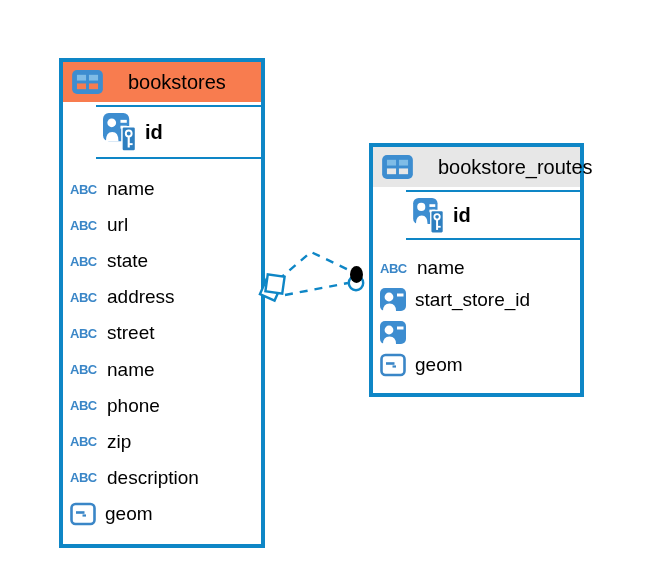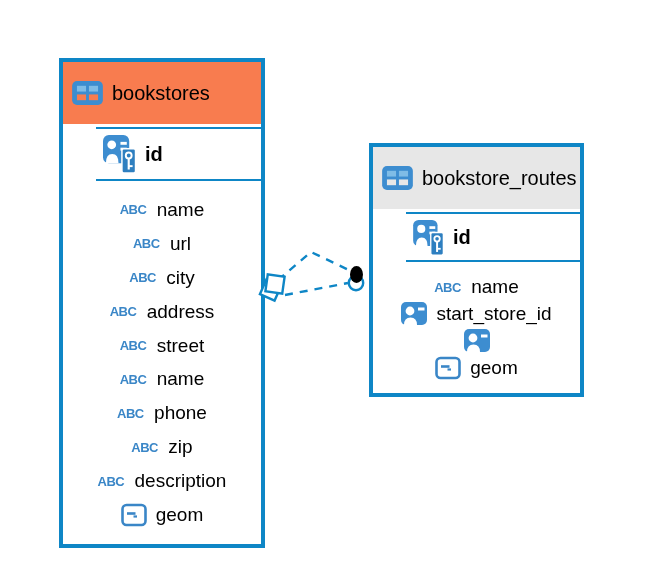--- a/index.html
+++ b/index.html
@@ -7,35 +7,35 @@
     position:relative;width:654px;height:570px;background:#ffffff;overflow:hidden;
     font-family:"Liberation Sans", sans-serif;color:#000;
   }
   .er-table{
     position:absolute;box-sizing:border-box;background:#fff;
     border:4px solid #0E86C6;display:flex;flex-direction:column;
   }
   .t-bookstores{left:59px;top:58px;width:206px;height:490px;}
   .t-routes{left:369px;top:143px;width:215px;height:254px;}
   .thead{
-    height:40px;flex:0 0 40px;display:flex;align-items:center;gap:9px;
-    padding:11px 9px;border-bottom:3px solid #ffffff;font-size:20px;
+    height:40px;flex:0 0 40px;display:flex;align-items:center;gap:25px;
+    padding:0 9px;border-bottom:3px solid #ffffff;font-size:20px;
   }
   .t-bookstores .thead{background:#F87C4F;}
   .t-routes .thead{background:#E7E7E7;}
   .t-bookstores .cellb{fill:#F87C4F;}
   .t-routes .cellb{fill:#E7E7E7;}
   .pkrow{
     display:flex;align-items:center;gap:9px;padding:0 7px;
     border-top:2px solid #0E86C6;border-bottom:2px solid #0E86C6;
     font-weight:bold;font-size:20px;margin-left:33px;
   }
   .t-bookstores .pkrow{flex:0 0 50px;}
   .t-routes .pkrow{flex:0 0 46px;}
-  .cols{flex:1 1 auto;display:flex;flex-direction:column;padding:12px 7px;align-items:center;}
+  .cols{flex:1 1 auto;display:flex;flex-direction:column;padding:12px 7px;}
   .col-row{flex:1 1 0;display:flex;align-items:center;gap:9px;font-size:19px;}
   .abc-icon{
     flex:0 0 28px;width:28px;font-weight:800;font-size:13px;letter-spacing:-0.5px;
     color:#3A86C7;text-align:left;user-select:none;
   }
   .svg-icon{flex:0 0 auto;display:flex;align-items:center;}
   .links{position:absolute;left:0;top:0;width:654px;height:570px;pointer-events:none;}
 </style>
 </head>
 <body>
@@ -77,21 +77,21 @@
       <div class="col-row">
         <span class="abc-icon">ABC</span>
         <span>name</span>
       </div>
       <div class="col-row">
         <span class="abc-icon">ABC</span>
         <span>url</span>
       </div>
       <div class="col-row">
         <span class="abc-icon">ABC</span>
-        <span>city</span>
+        <span>state</span>
       </div>
       <div class="col-row">
         <span class="abc-icon">ABC</span>
         <span>address</span>
       </div>
       <div class="col-row">
         <span class="abc-icon">ABC</span>
         <span>street</span>
       </div>
       <div class="col-row">

